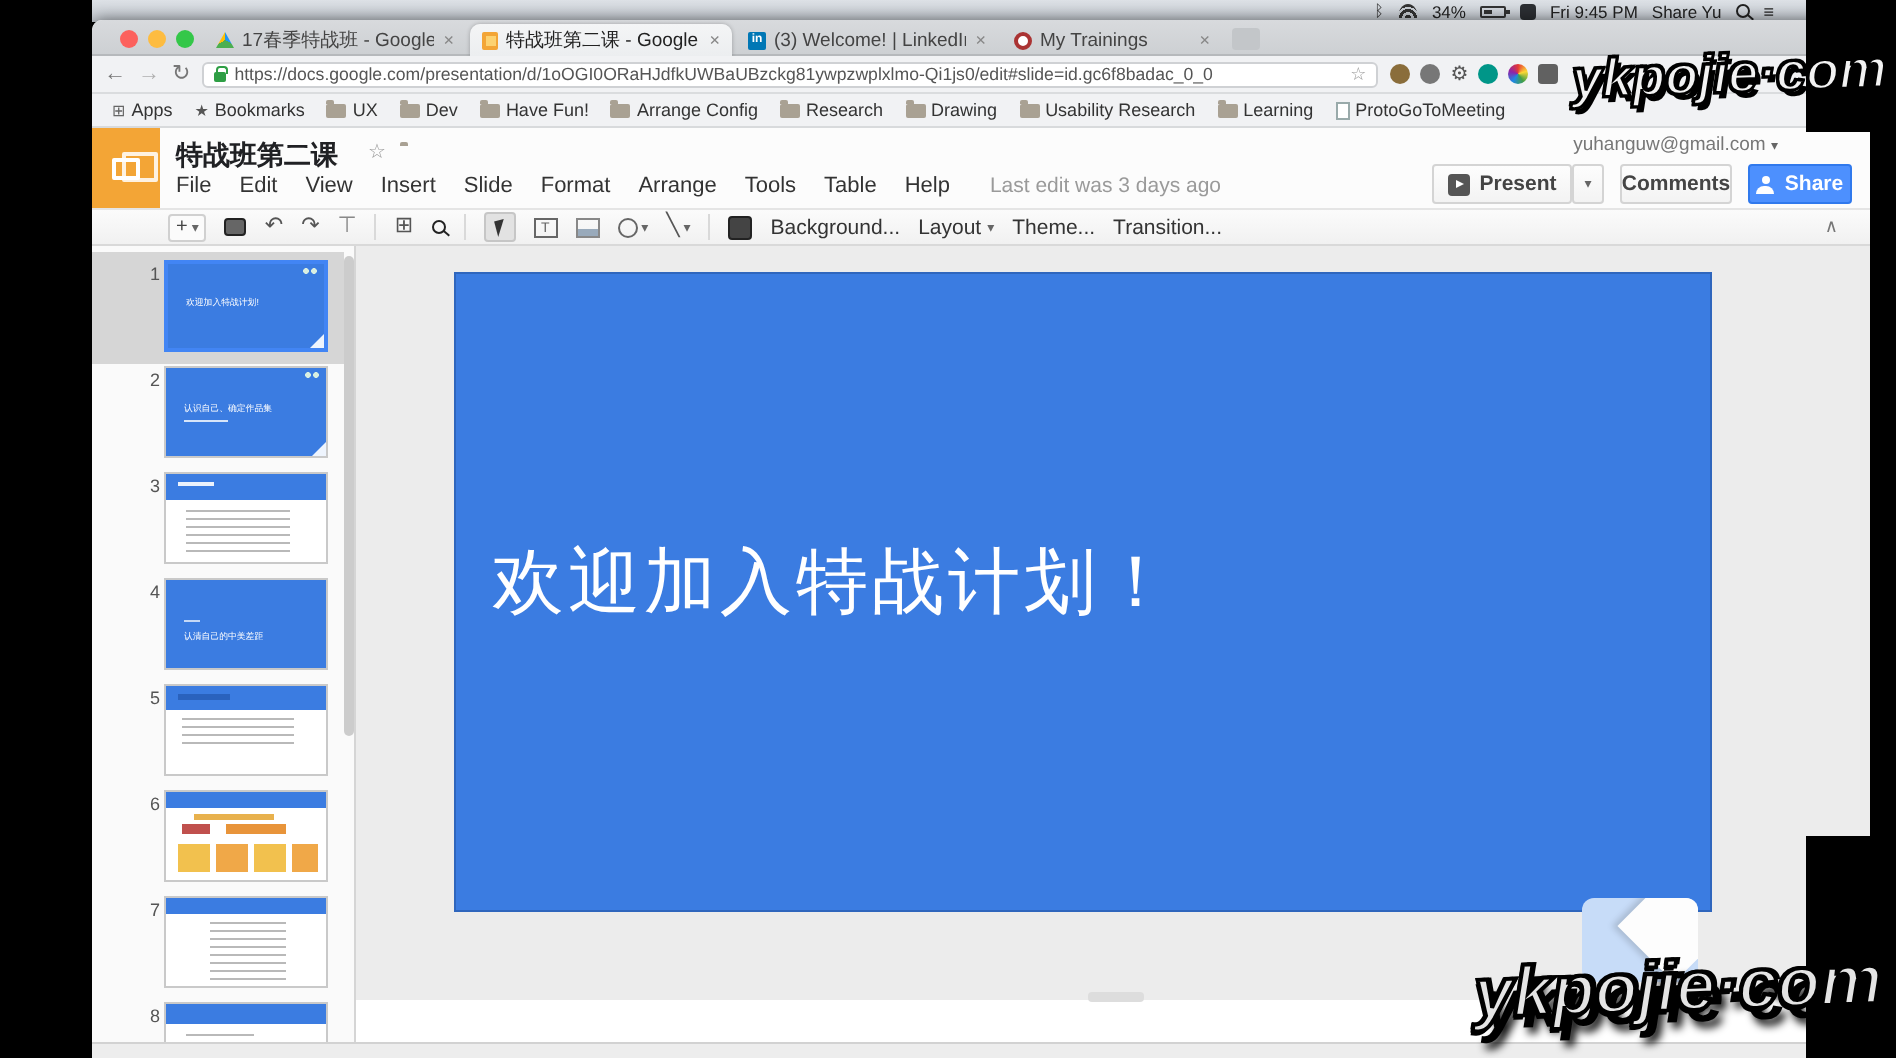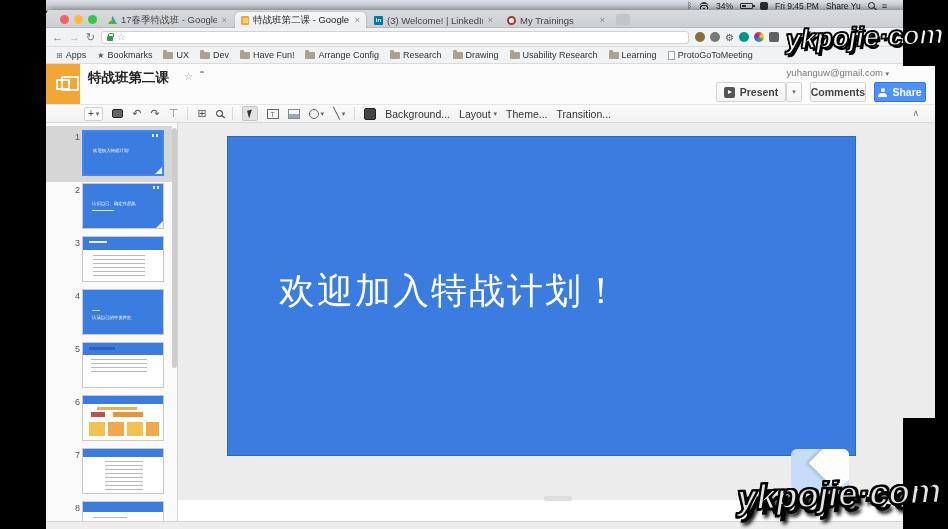--- a/index.html
+++ b/index.html
@@ -76,21 +76,21 @@
   #lastedit { font-size:10.5px; color:#9a9a9a; margin-left:6px; }
   #account { right:46px; top:3px; font-size:9.5px; color:#777; }
   .btn { top:18px; height:20px; background:linear-gradient(#fdfdfd,#f3f3f3);
     border:1px solid #d4d4d4; border-radius:2px; display:flex; align-items:center;
     justify-content:center; font-size:10.5px; font-weight:bold; color:#444; gap:5px; }
   #presentbtn { left:670px; width:70px; }
   #presentcaret { left:740px; width:16px; }
   .playic { width:11px; height:11px; background:#555; border-radius:2px; position:relative; }
   .playic::after { content:""; position:absolute; left:4px; top:3px; border-left:4px solid #fff;
     border-top:2.5px solid transparent; border-bottom:2.5px solid transparent; }
-  #commentsbtn { left:764px; width:56px;justify-content:flex-end; }
+  #commentsbtn { left:764px; width:56px; }
   #sharebtn { left:828px; width:52px; background:#4d90fe; border-color:#3079ed; color:#fff; }
   .person { width:9px; height:9px; position:relative; }
   .person::before { content:""; position:absolute; left:2.5px; top:0; width:4px; height:4px;
     background:#fff; border-radius:50%; }
   .person::after { content:""; position:absolute; left:0; bottom:0; width:9px; height:4px;
     background:#fff; border-radius:4px 4px 0 0; }
   
   #toolbar { left:0; top:94px; width:100%; height:19px;
     background:linear-gradient(#fbfbfb,#f1f1f1); border-top:1px solid #e5e5e5;
     border-bottom:1px solid #d9d9d9; display:flex; align-items:center; gap:9px;
@@ -126,21 +126,21 @@
   .tdots { position:absolute; right:3px; top:2px; width:8px; height:3px;
     background:radial-gradient(circle 1.5px at 2px 1.5px,#d9efe1 1.4px,transparent 1.5px),
                radial-gradient(circle 1.5px at 6px 1.5px,#d9efe1 1.4px,transparent 1.5px); }
   .tcurl { position:absolute; right:0; bottom:0; width:0; height:0;
     border-bottom:7px solid #eef4fd; border-left:7px solid transparent; }
   .glines { position:absolute; background:repeating-linear-gradient(#b9b9b9 0 1px, transparent 1px 4px); }
   
   #canvas { left:132px; top:113px; width:757px; height:377px; background:#ececec; }
   #slide { left:50px; top:14px; width:627px; height:318px; background:#3b7ce1;
     box-shadow:0 0 0 1px #2f66bd; }
-  #slidetitle { left:51px; top:130px; font-size:36px; color:#fff; letter-spacing:2px; }
+  #slidetitle { left:18px; top:130px; font-size:36px; color:#fff; letter-spacing:2px; }
   #logo { right:26px; top:24px; width:56px; height:50px; }
   .ring { position:absolute; width:30px; height:30px; border-radius:50%; }
   .ring::after { content:""; position:absolute; inset:7px; background:#3b7ce1; border-radius:50%; }
   #ring1 { left:0; background:conic-gradient(from 130deg, #2f8f3f 0 32%, #fff 32%); }
   #ring2 { left:23px; background:conic-gradient(from -50deg, #7cc24e 0 32%, #fff 32%); }
   #logotext { position:absolute; left:1px; top:33px; font-size:12px; font-weight:bold; letter-spacing:.5px; }
   #logoux { color:rgba(215,232,255,.55); }
   #logooffer { color:#1d4d40; }
   #curl { right:6px; bottom:-36px; width:58px; height:42px; background:#c7dcf8;
     border-radius:6px; overflow:hidden; }
@@ -205,20 +205,21 @@
     </div>
     <div class="abs" style="left:570px;top:4px;width:14px;height:11px;background:#c3c6c9;border-radius:2px"></div>
   </div>
 
   <div id="navrow" class="abs">
     <span class="navbtn">←</span>
     <span class="navbtn dim">→</span>
     <span class="navbtn">↻</span>
     <div id="omnibox">
       <span class="lock"></span>
+      <span id="url">https://docs.google.com/presentation/d/1oOGI0ORaHJdfkUWBaUBzckg81ywpzwplxlmo-Qi1js0/edit#slide=id.gc6f8badac_0_0</span>
       <span style="font-size:9px;color:#999">☆</span>
     </div>
     <div class="exts">
       <span class="ext" style="background:#8a6d3b;border-radius:50%"></span>
       <span class="ext" style="background:#777;border-radius:50%"></span>
       <span style="font-size:10px;color:#555">⚙</span>
       <span class="ext" style="background:#009688;border-radius:50%"></span>
       <span class="ext" style="background:conic-gradient(#e53935,#fdd835,#43a047,#1e88e5,#8e24aa,#e53935);border-radius:50%"></span>
       <span class="ext" style="background:#616161"></span>
     </div>
@@ -271,20 +272,33 @@
       </span>
   </div>
 
   <div id="appheader" class="abs">
     <div id="slidesicon" class="abs">
         <span class="g"></span>
       </div>
     <span id="doctitle" class="abs">特战班第二课</span>
     <span id="titlestar" class="abs">☆</span>
     <span id="titlefolder" class="abs folder" style="background:#8d9093"></span>
+    <div id="menurow" class="abs">
+      <span>File</span>
+      <span>Edit</span>
+      <span>View</span>
+      <span>Insert</span>
+      <span>Slide</span>
+      <span>Format</span>
+      <span>Arrange</span>
+      <span>Tools</span>
+      <span>Table</span>
+      <span>Help</span>
+      <span id="lastedit">Last edit was 3 days ago</span>
+    </div>
     <span id="account" class="abs"><span>yuhanguw@gmail.com</span> <span class="caret">▾</span></span>
     <div id="presentbtn" class="btn abs">
       <span class="playic"></span>
       <span>Present</span>
     </div>
     <div id="presentcaret" class="btn abs">
       <span class="caret">▾</span>
     </div>
     <div id="commentsbtn" class="btn abs">
       <span>Comments</span>

